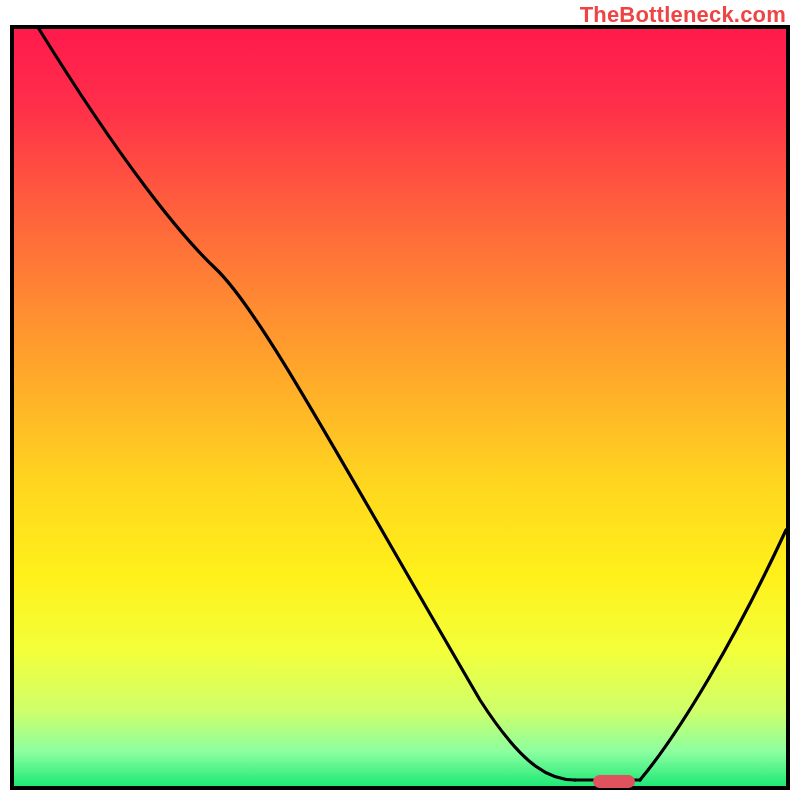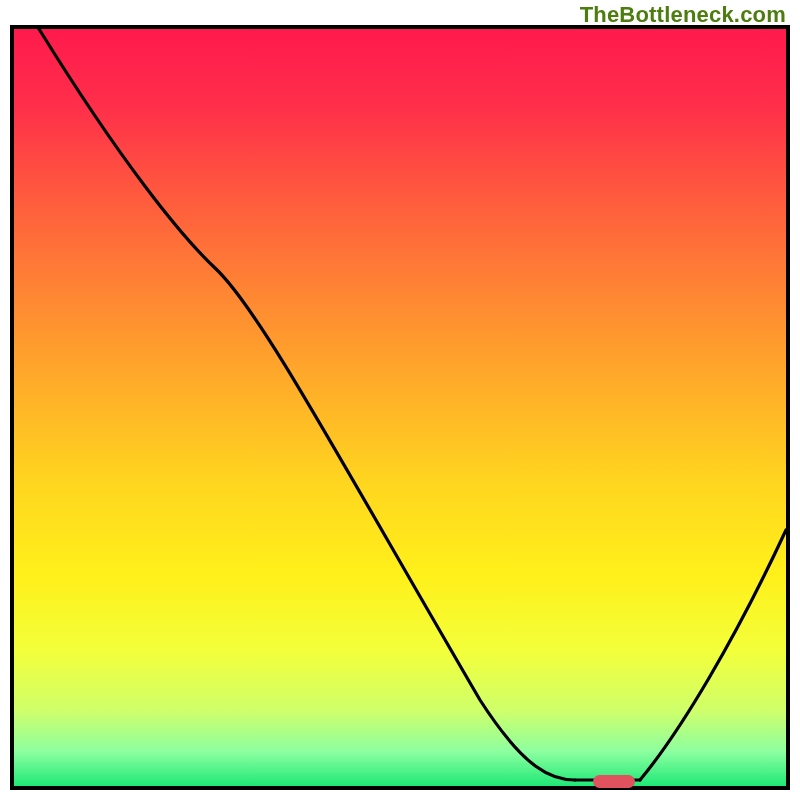--- a/index.html
+++ b/index.html
@@ -15,21 +15,21 @@
     position: relative;
     width: 800px;
     height: 800px;
   }
   .watermark {
     position: absolute;
     top: 2px;
     right: 14px;
     font-size: 22px;
     font-weight: 600;
-    color: #4d7c0f;
+    color: #ef4444;
     letter-spacing: 0.2px;
   }
   svg {
     position: absolute;
     top: 0;
     left: 0;
   }
 </style>
 </head>
 <body>

